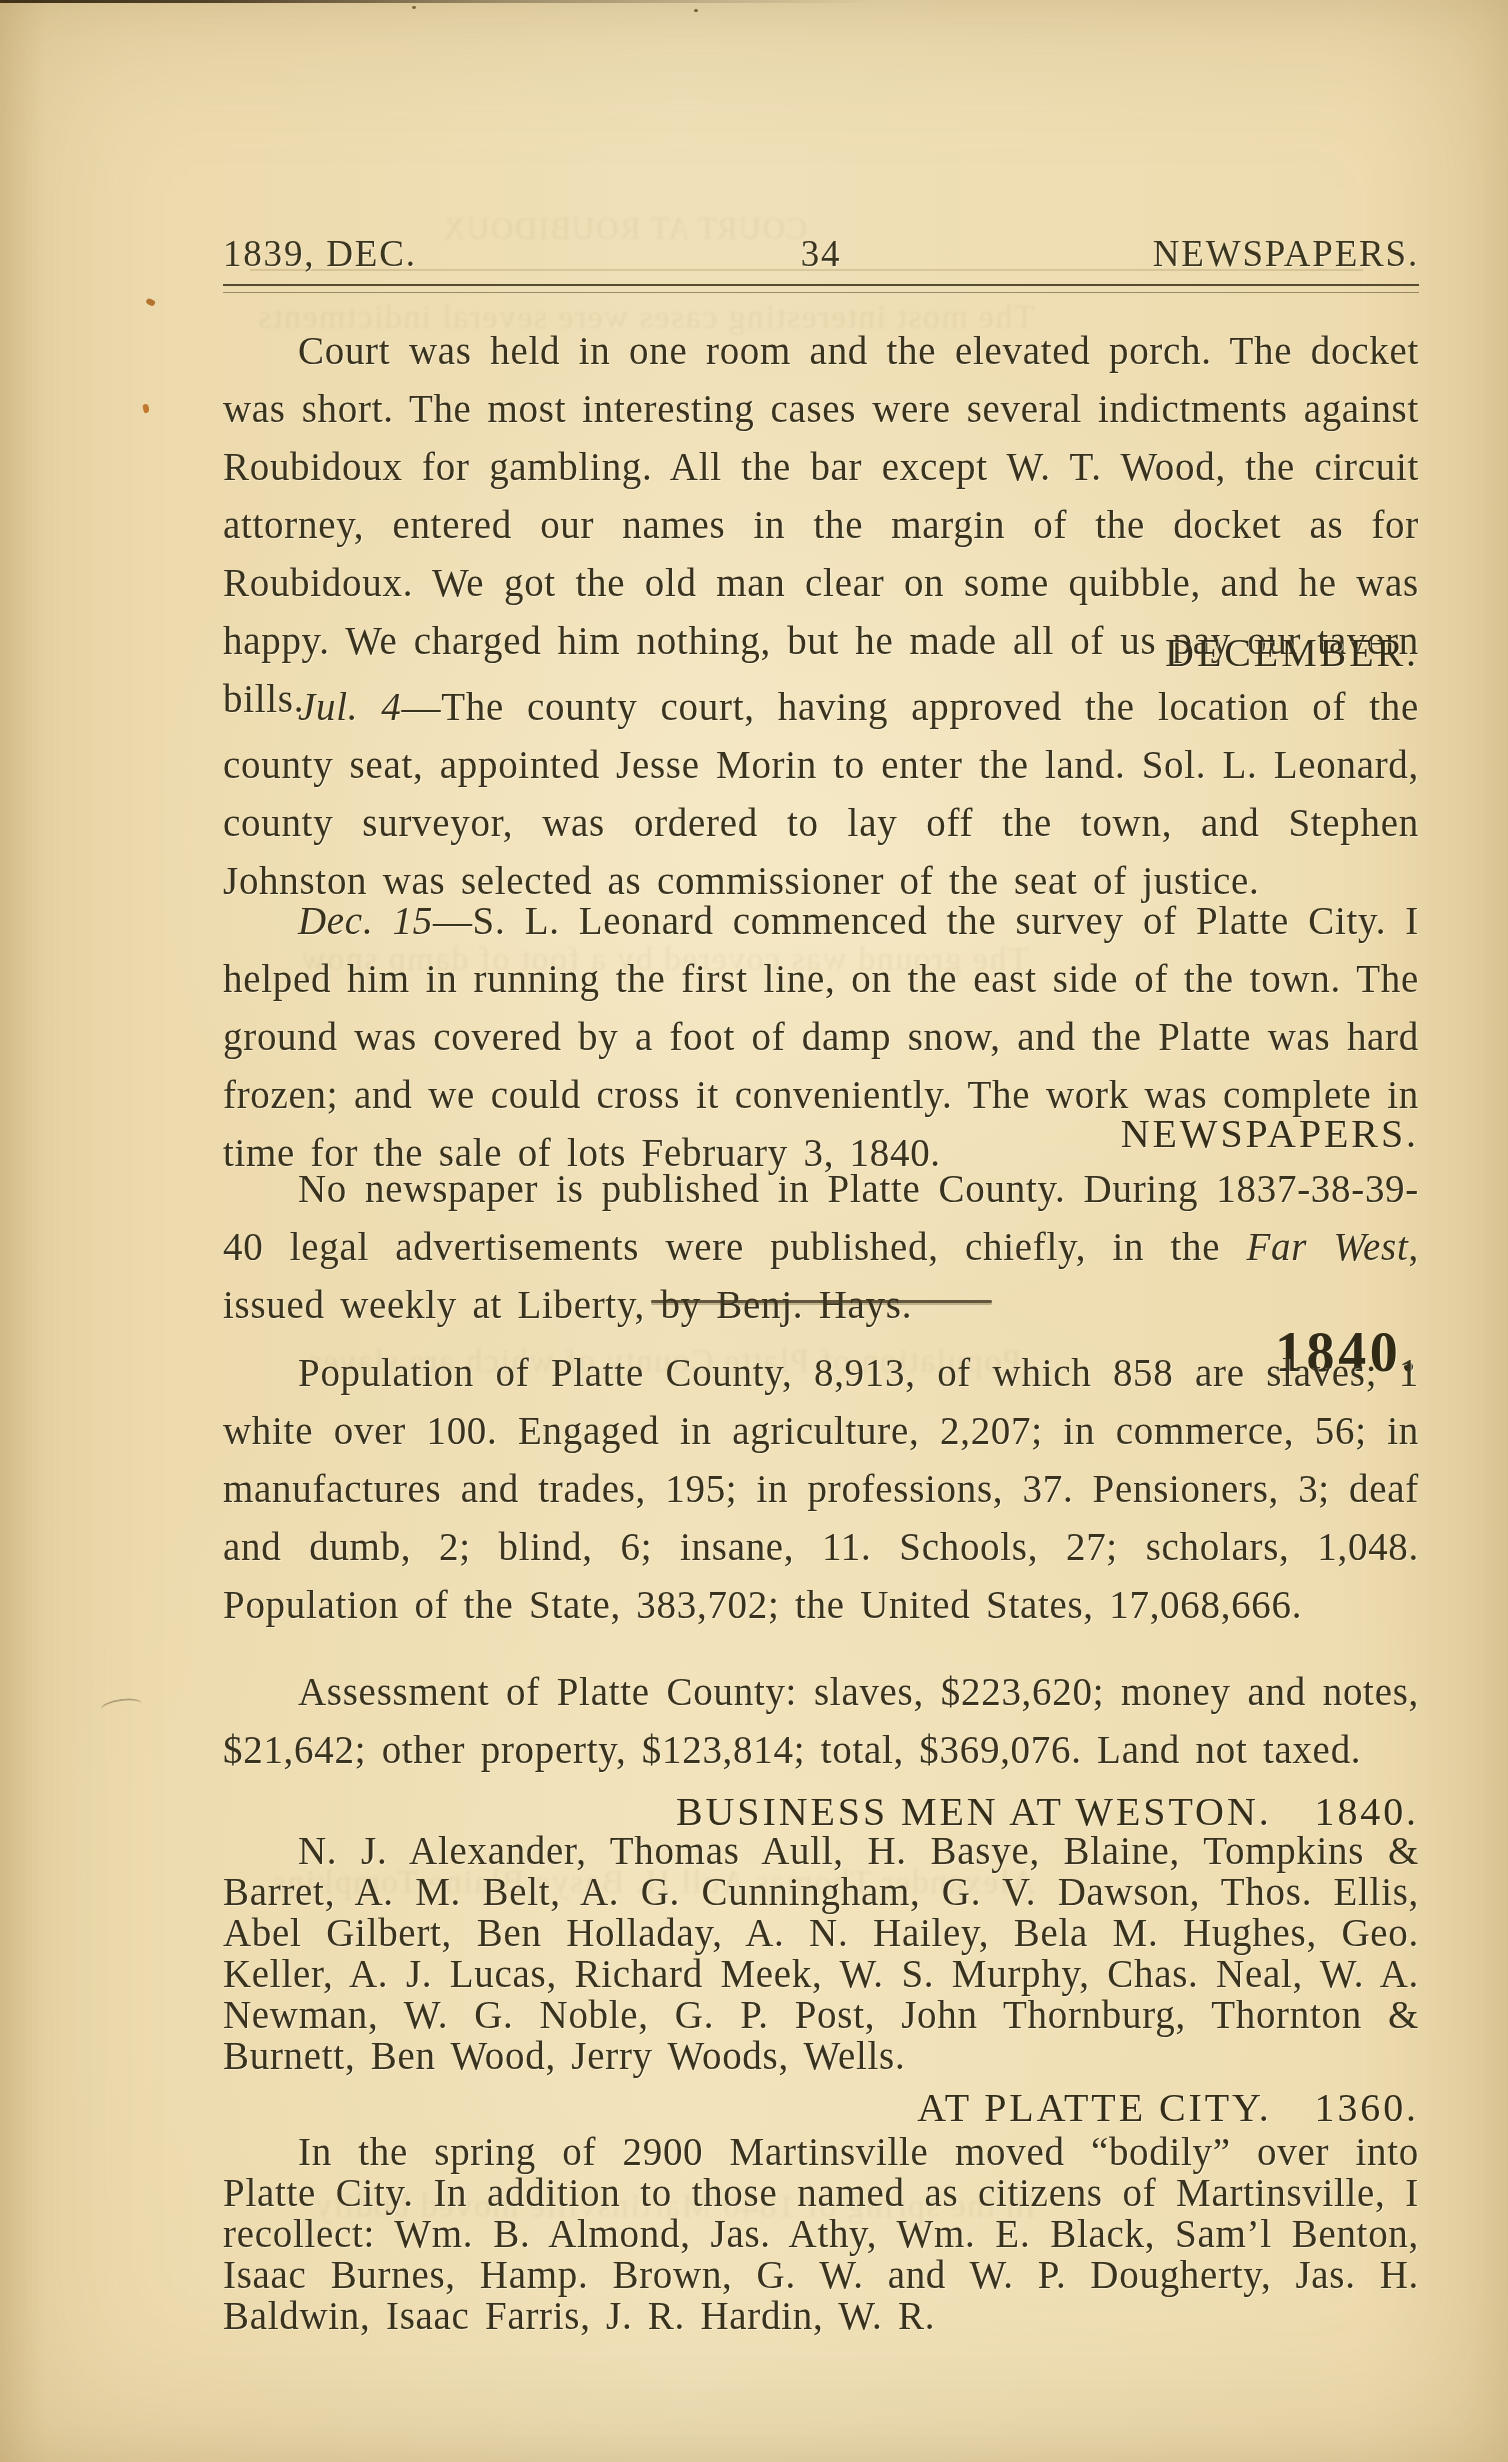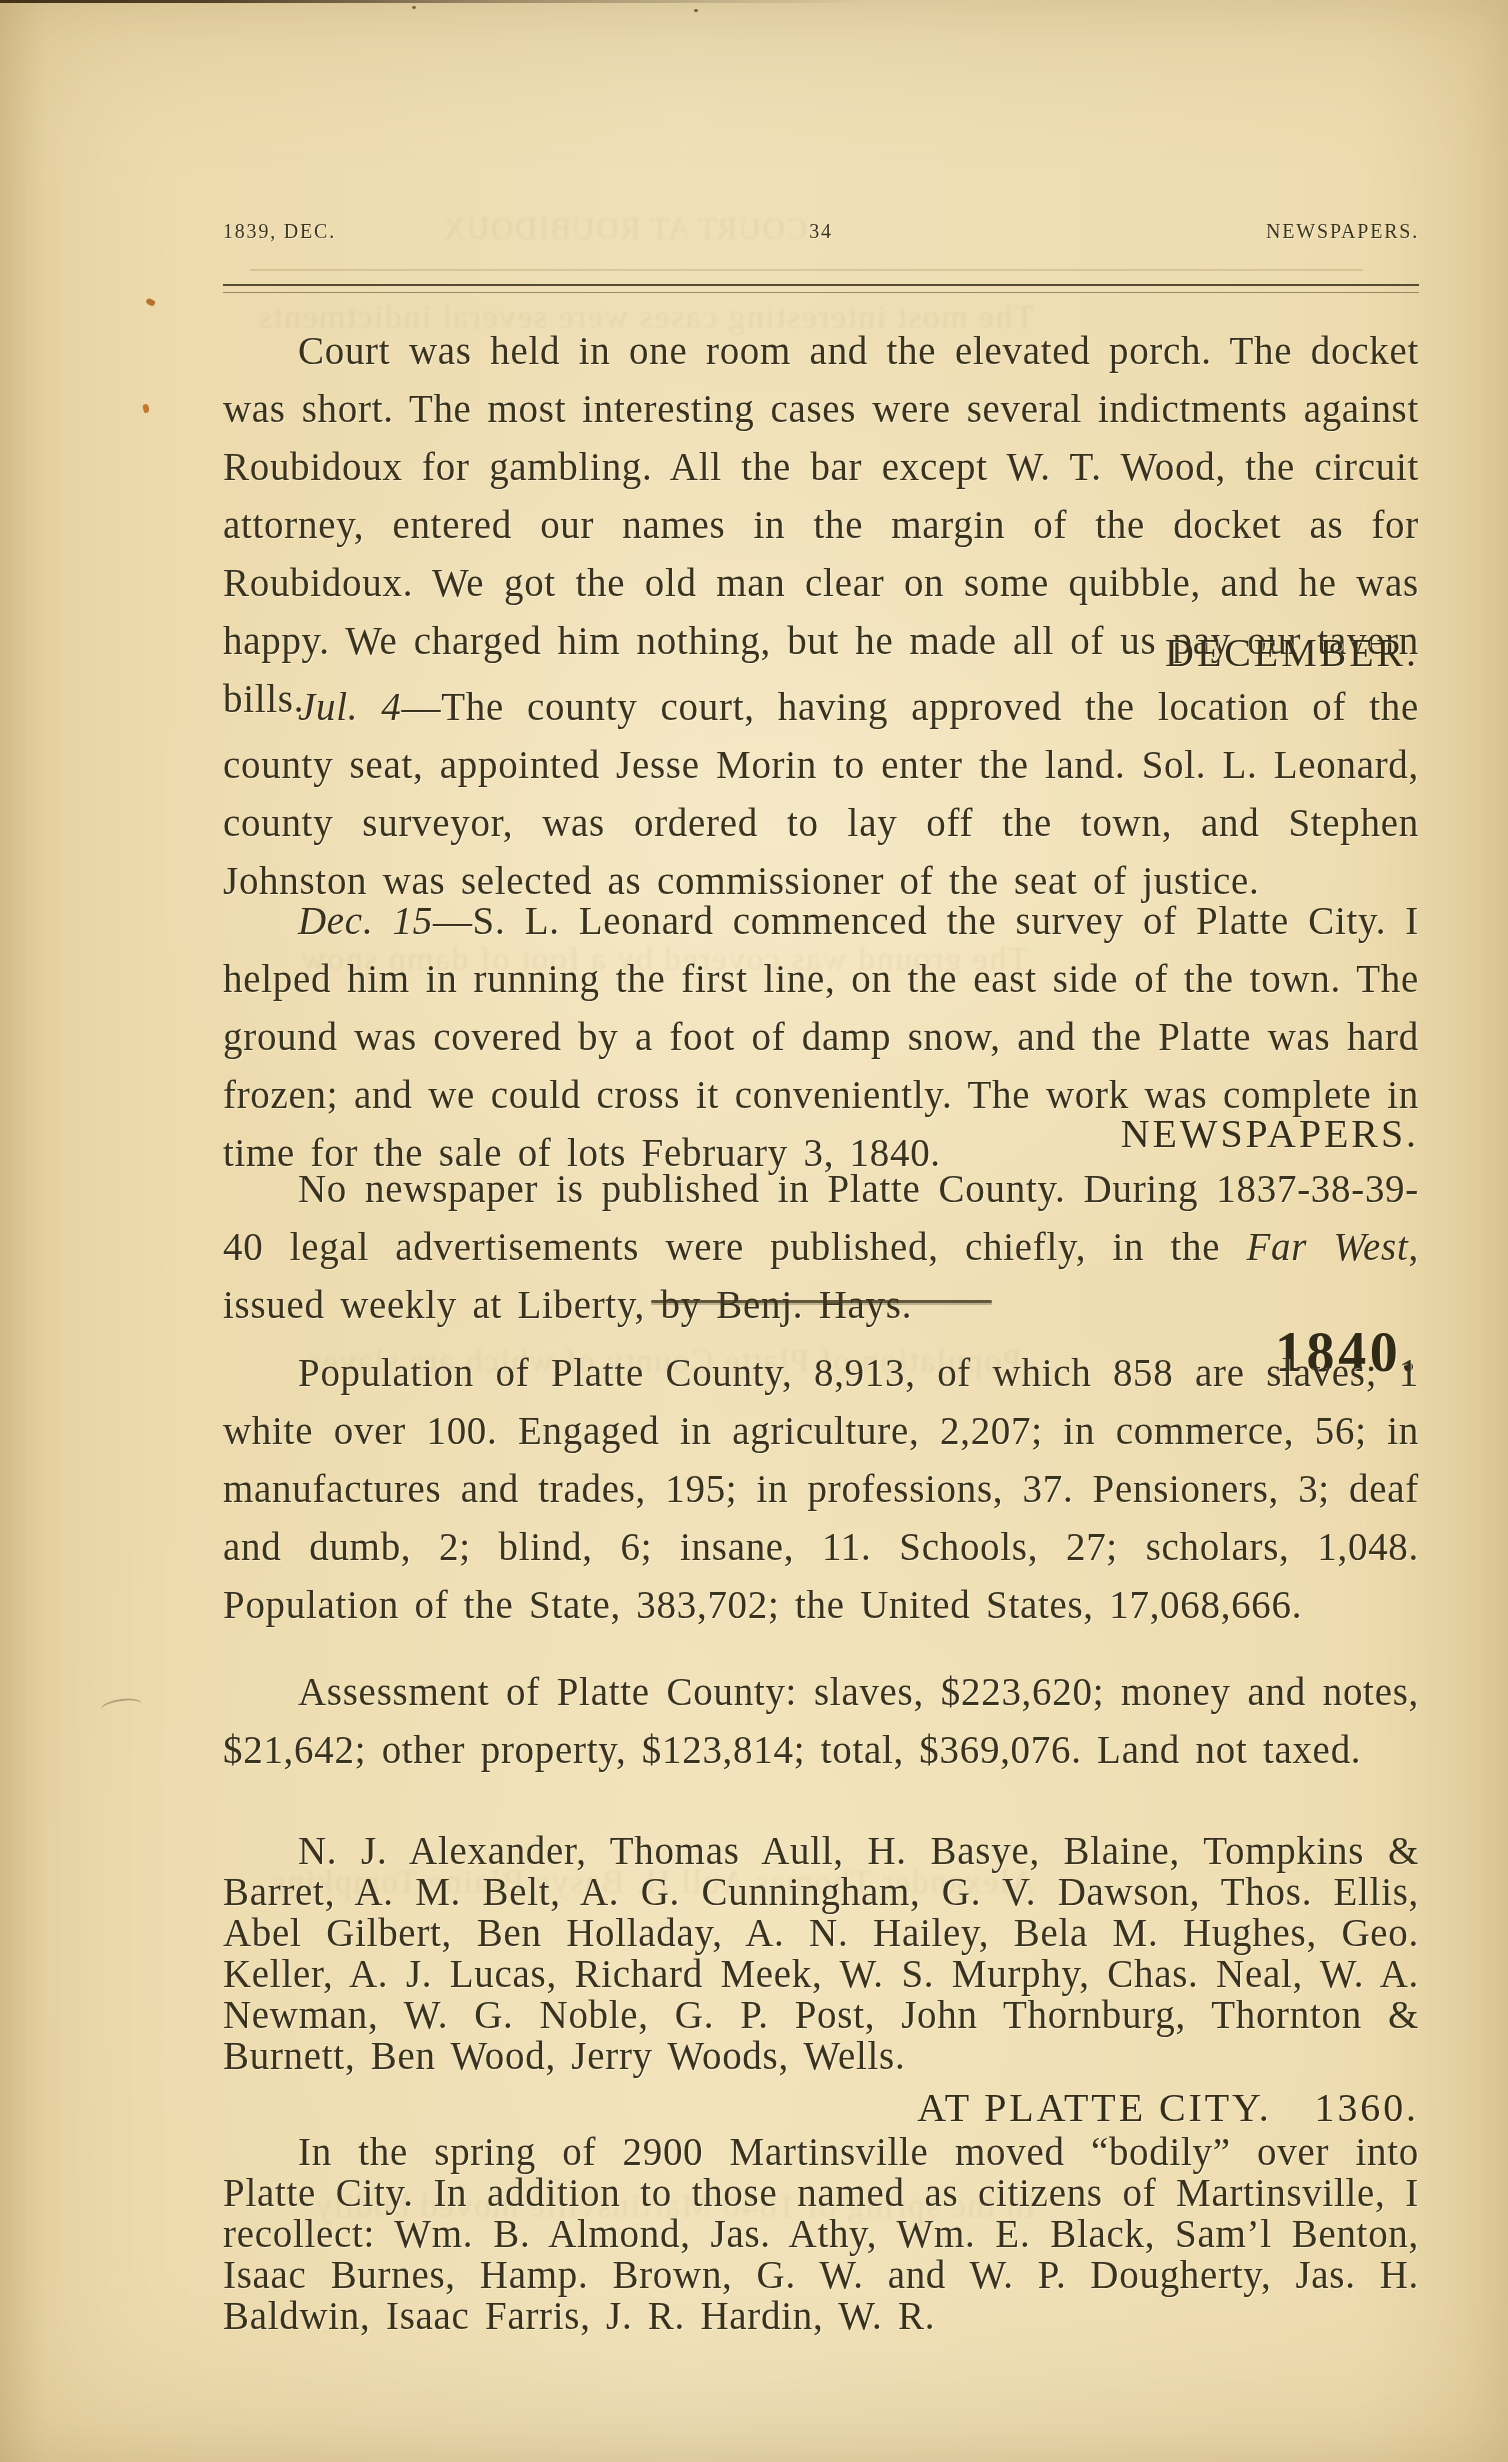--- a/index.html
+++ b/index.html
@@ -22,22 +22,22 @@
   }
   .top-edge{
     position:absolute;top:0;left:0;width:100%;height:2.9px;
     background:linear-gradient(90deg, rgba(28,17,6,.92) 0%, rgba(28,17,6,.8) 14%, rgba(28,17,6,.35) 34%, rgba(28,17,6,0) 58%);
   }
 
   .ink{color:#38321e;text-shadow:1.1px 1.1px 0 rgba(255,251,232,.55);}
   .block{position:absolute;left:223px;width:1196px;}
 
   
-  .running-header{top:220px;display:flex;align-items:flex-start;
-    font-size:20px;letter-spacing:1.8px;color:#3c3620;}
+  .running-header{top:232px;display:flex;align-items:flex-start;
+    font-size:37px;letter-spacing:1.8px;color:#3c3620;}
   .running-header .lft{flex:1;text-align:left;}
   .running-header .ctr{flex:1;text-align:center;}
   .running-header .rgt{flex:1;text-align:right;}
 
   .double-rule{top:284px;height:6.4px;
     border-top:2.9px solid rgba(66,56,32,.88);
     border-bottom:1.4px solid rgba(66,56,32,.5);}
 
   .para{
     font-size:39px;line-height:58px;letter-spacing:0.7px;word-spacing:5px;
@@ -124,20 +124,21 @@
   <p class="block para ink p-dec15"><i>Dec. 15</i><span>—S. L. Leonard commenced the survey of Platte City. I helped him in running the first line, on the east side of the town. The ground was covered by a foot of damp snow, and the Platte was hard frozen; and we could cross it conveniently.  The work was complete in time for the sale of lots February 3, 1840.</span></p>
 
   <h2 class="block heading ink h-newspapers">NEWSPAPERS.</h2>
   <p class="block para ink p-news"><span>No newspaper is published in Platte County.  During 1837-38-39-40 legal advertisements were published, chiefly, in the </span><i>Far West</i><span>, issued weekly at Liberty, by Benj. Hays.</span></p>
 
   <div class="short-rule"></div>
   <h1 class="block heading ink h-1840">1840.</h1>
   <p class="block para ink p-pop">Population of Platte County, 8,913, of which 858 are slaves; 1 white over 100.  Engaged in agriculture, 2,207; in commerce, 56;  in manufactures and trades, 195;  in professions, 37.  Pensioners, 3; deaf and dumb, 2; blind, 6; insane, 11.  Schools, 27; scholars, 1,048.  Population of the State, 383,702; the United States, 17,068,666.</p>
   <p class="block para ink p-assess">Assessment of Platte County: slaves, $223,620; money and notes, $21,642; other property, $123,814; total, $369,076.  Land not taxed.</p>
 
+  <h2 class="block heading ink h-weston">BUSINESS MEN AT WESTON. 1840.</h2>
   <p class="block para tight ink p-weston">N. J. Alexander, Thomas Aull, H. Basye, Blaine, Tompkins &amp; Barret, A. M. Belt, A. G. Cunningham, G. V. Dawson, Thos. Ellis, Abel Gilbert, Ben Holladay, A. N. Hailey, Bela M. Hughes, Geo. Keller, A. J. Lucas, Richard Meek, W. S. Murphy, Chas. Neal, W. A. Newman, W. G. Noble, G. P. Post, John Thornburg, Thornton &amp; Burnett, Ben Wood, Jerry Woods, Wells.</p>
 
   <h2 class="block heading ink h-platte">AT PLATTE CITY. 1360.</h2>
   <p class="block para tight ink p-platte">In the spring of 2900 Martinsville moved “bodily” over into Platte City.  In addition to those named as citizens of Martinsville, I recollect:  Wm. B. Almond, Jas. Athy, Wm. E. Black, Sam’l Benton, Isaac Burnes, Hamp. Brown, G. W. and W. P. Dougherty, Jas. H. Baldwin, Isaac Farris, J. R. Hardin, W. R.</p>
 
   <div class="speck s1"></div>
   <div class="speck s2"></div>
   <div class="speck s3"></div>
   <div class="speck s4"></div>
   <div class="speck s5"></div>

